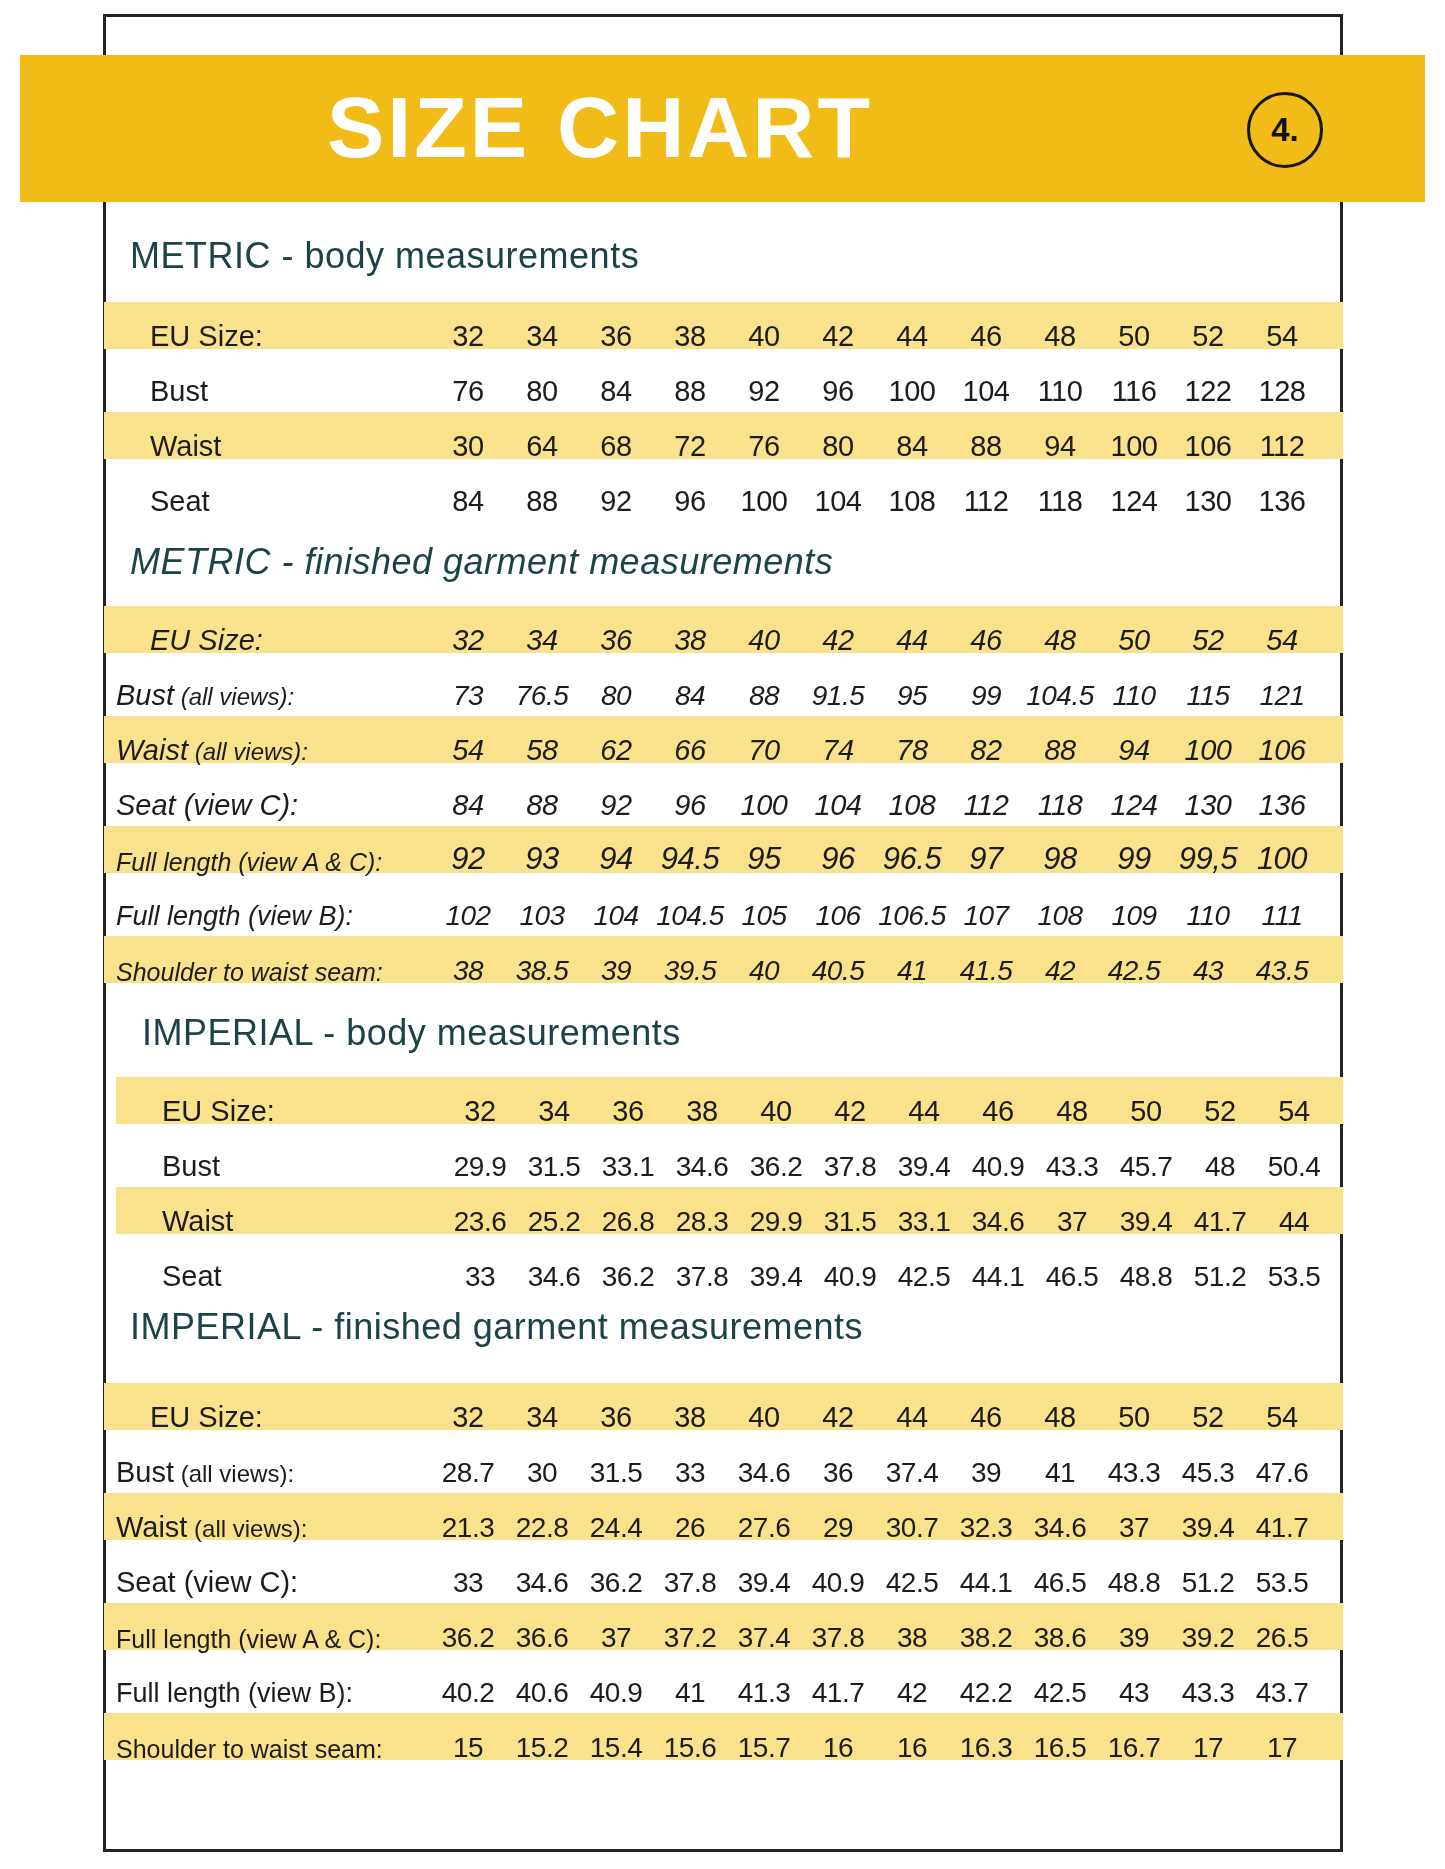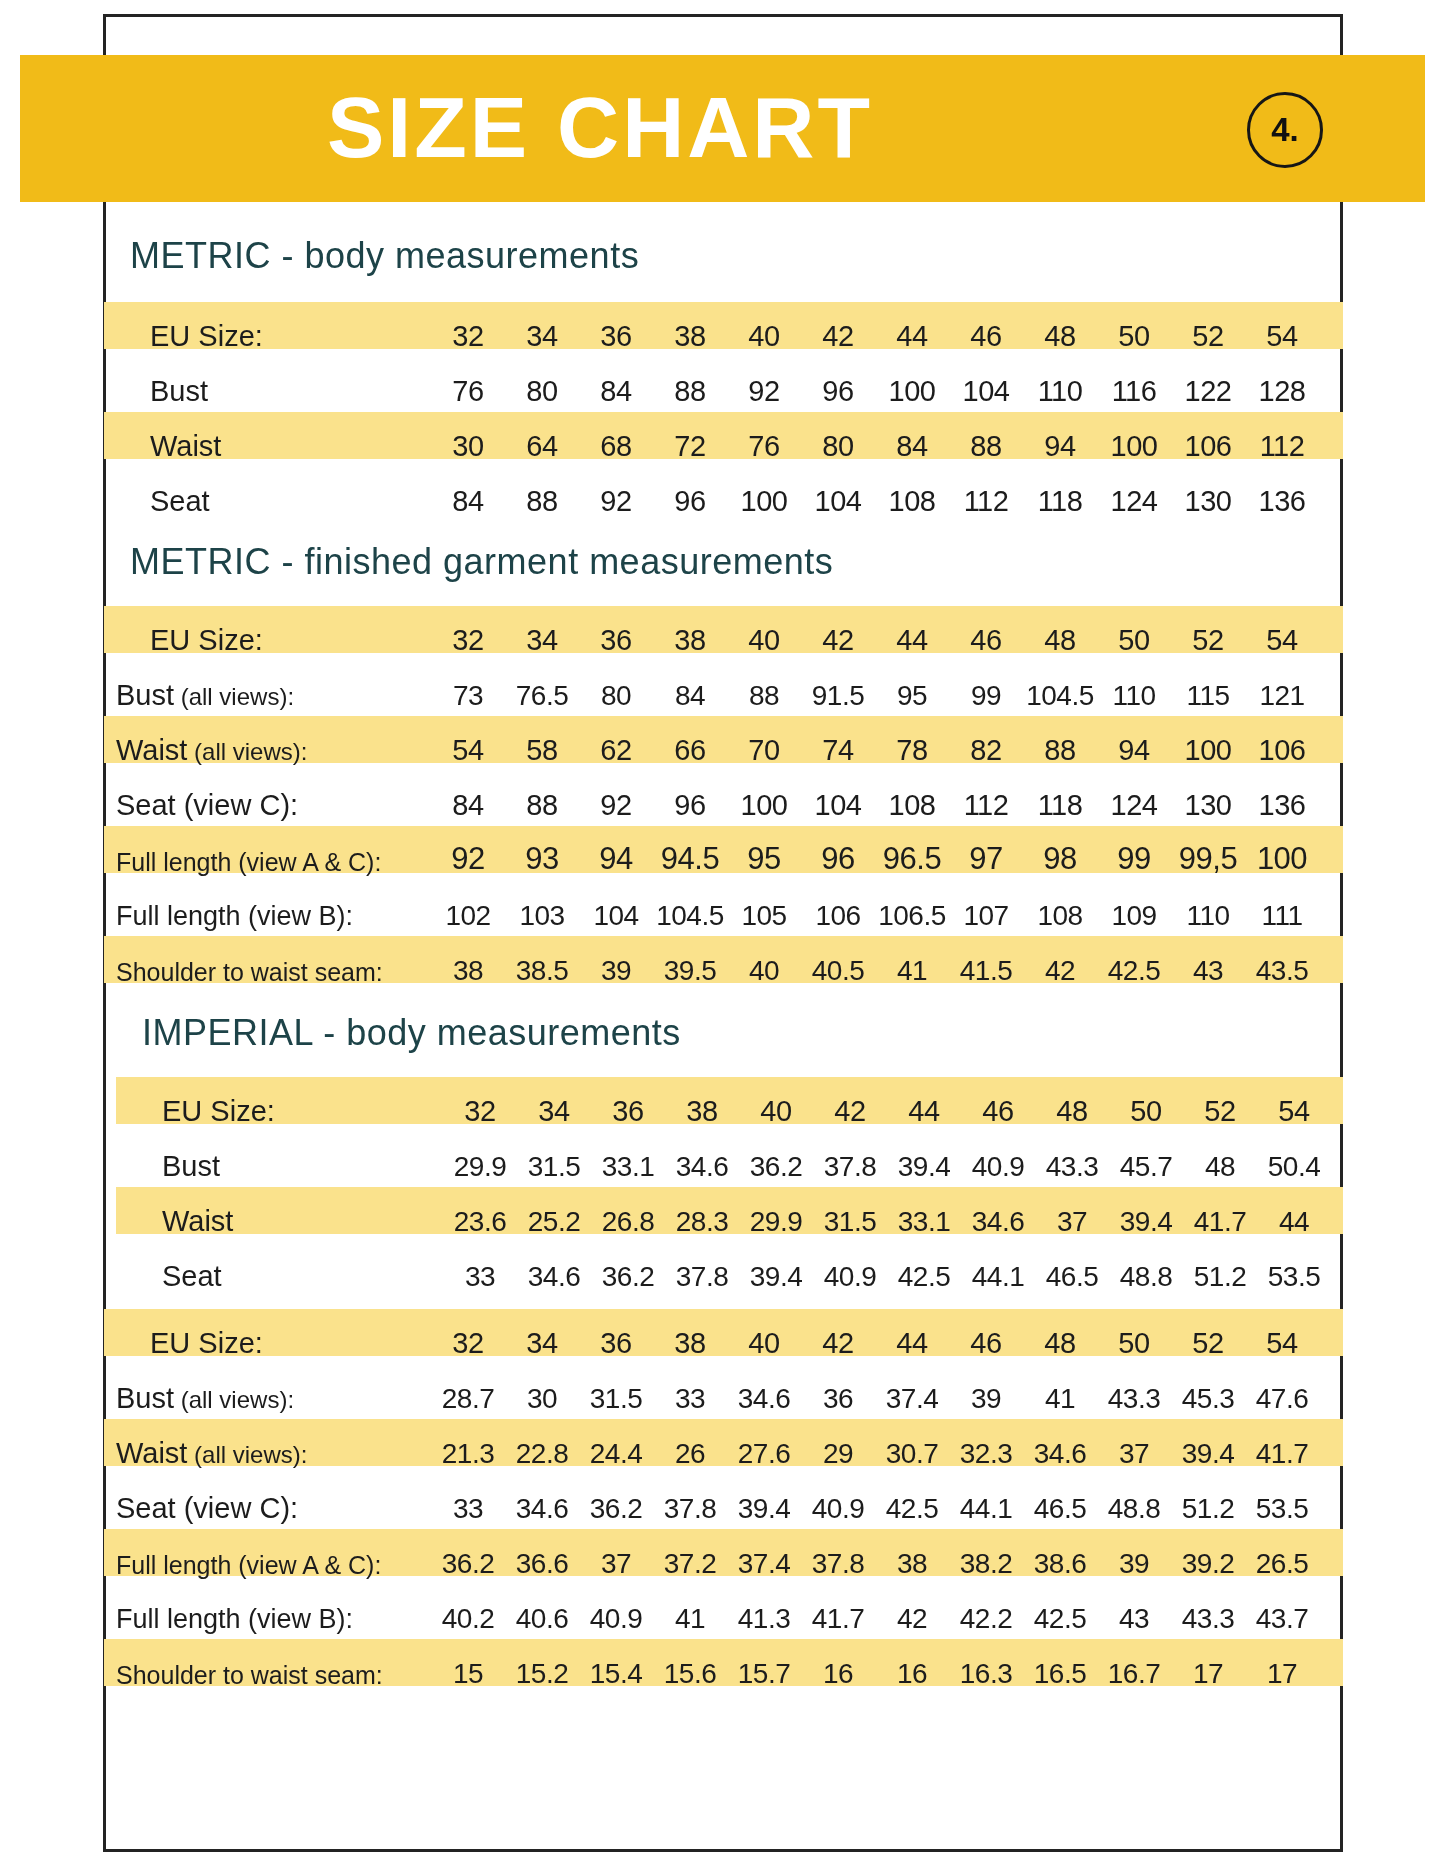--- a/index.html
+++ b/index.html
@@ -34,21 +34,21 @@
     display:flex;align-items:center;justify-content:center;
   }
   .page-num{font-size:33px;font-weight:bold;color:#111;}
   .content{position:absolute;left:104px;top:202px;width:1239px;}
   .section{position:relative;}
   .heading{
     font-size:36px;line-height:44px;color:var(--heading);
     padding-left:26px;letter-spacing:0.5px;white-space:nowrap;
   }
   .s1{margin-top:32px;} .s1 .heading{margin-bottom:20px;}
-  .s2{margin-top:22px;} .s2 .heading{margin-bottom:18px;}
+  .s2{margin-top:22px;font-style:italic;} .s2 .heading{margin-bottom:18px;}
   .s3{margin-top:24px;padding-left:12px;} .s3 .heading{margin-bottom:18px;}
   .s4{margin-top:12px;} .s4 .heading{margin-bottom:30px;}
   .row{position:relative;height:55px;}
   .row.hl::before{
     content:"";position:absolute;left:0;right:0;top:4px;bottom:4px;
     background:var(--band);
   }
   .row-inner{
     position:relative;display:flex;align-items:flex-end;height:100%;
   }
@@ -339,20 +339,21 @@
             <div class="cell ">42.5</div>
             <div class="cell ">44.1</div>
             <div class="cell ">46.5</div>
             <div class="cell ">48.8</div>
             <div class="cell ">51.2</div>
             <div class="cell ">53.5</div>
           </div>
         </div>
       </section>
       <section class="section s4">
+        <div class="heading">IMPERIAL - finished garment measurements</div>
         <div class="row hl">
           <div class="row-inner">
             <div class="label indent"><span class="lab-main">EU Size:</span></div>
             <div class="cell md">32</div>
             <div class="cell md">34</div>
             <div class="cell md">36</div>
             <div class="cell md">38</div>
             <div class="cell md">40</div>
             <div class="cell md">42</div>
             <div class="cell md">44</div>

